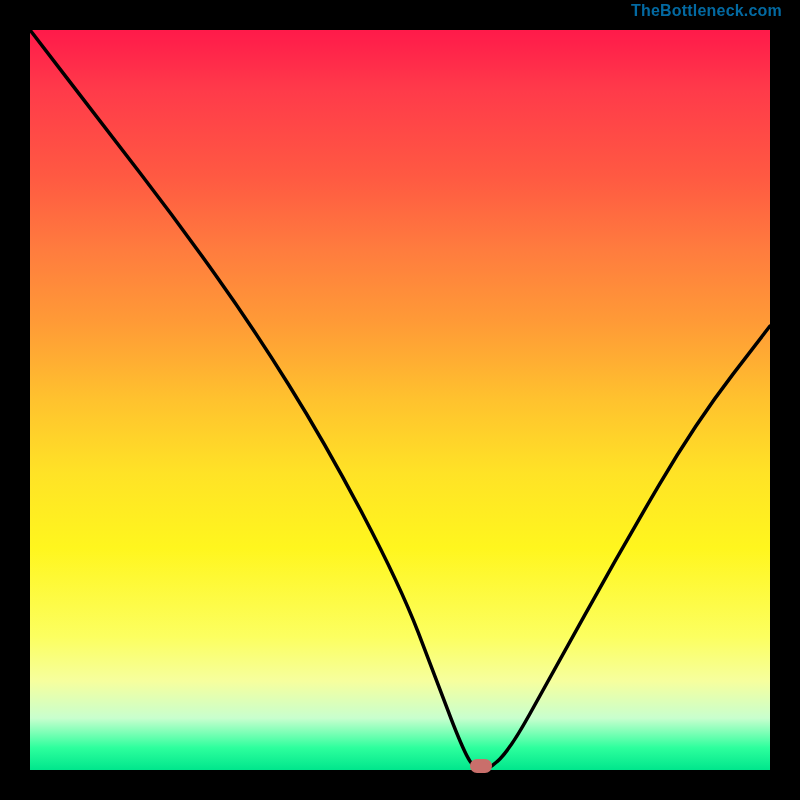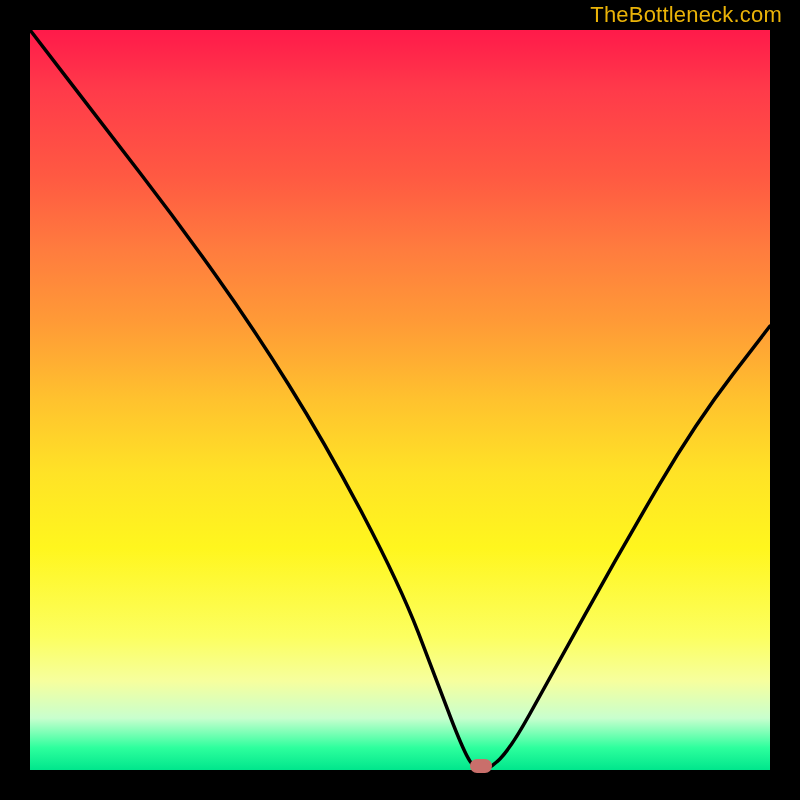--- a/index.html
+++ b/index.html
@@ -1,17 +1,17 @@
 <!DOCTYPE html>
 <html><head>
 <meta charset="utf-8">
 <style>
   html,body{margin:0;padding:0;width:800px;height:800px;background:#000;overflow:hidden;font-family:Arial,Helvetica,sans-serif}
   .frame{position:absolute;left:0;top:0;width:800px;height:800px;background:#000}
-  .watermark{position:absolute;top:2px;right:18px;color:#eab308;font-size:22px;font-weight:400;letter-spacing:.2px}
+  .watermark{position:absolute;top:2px;right:18px;color:#0369a1;font-size:16px;font-weight:700;letter-spacing:.2px}
   .plot{position:absolute;left:30px;top:30px;width:740px;height:740px}
   .gradient{position:absolute;left:0;top:0;width:740px;height:740px;
     background:linear-gradient(to bottom,
       #ff1a4a 0%,
       #ff3a4a 8%,
       #ff5a42 20%,
       #ff7d3e 30%,
       #ff9c36 40%,
       #ffc22e 50%,
       #ffe326 60%,

